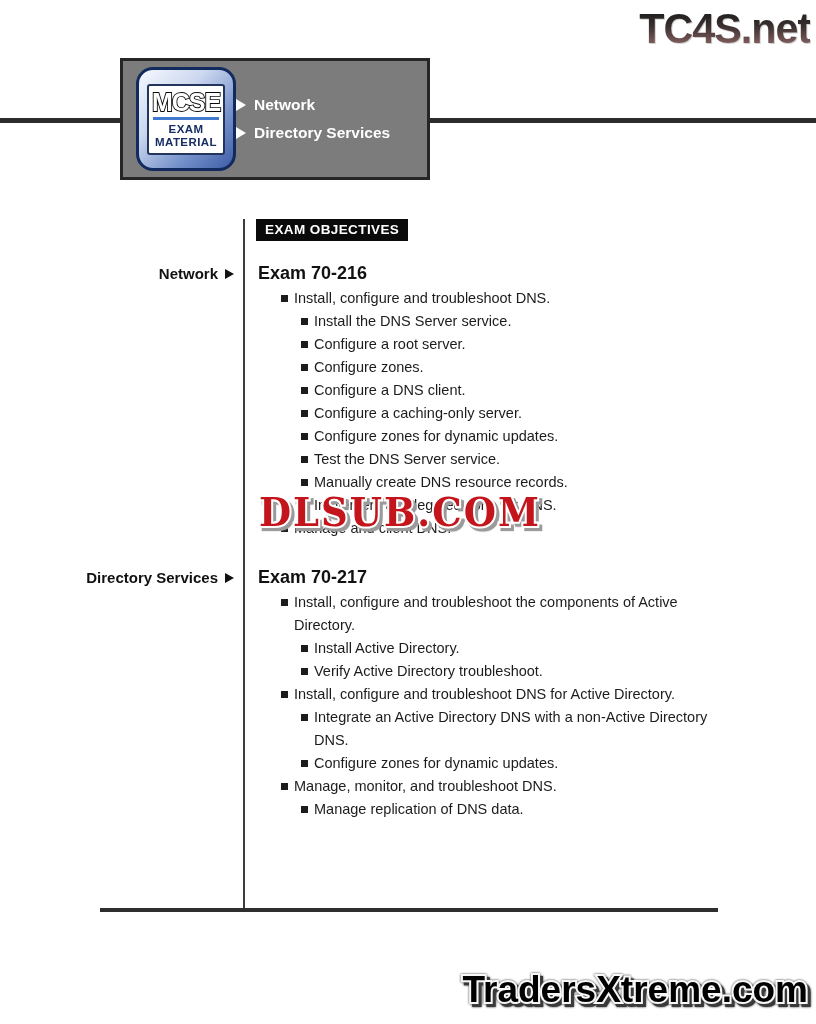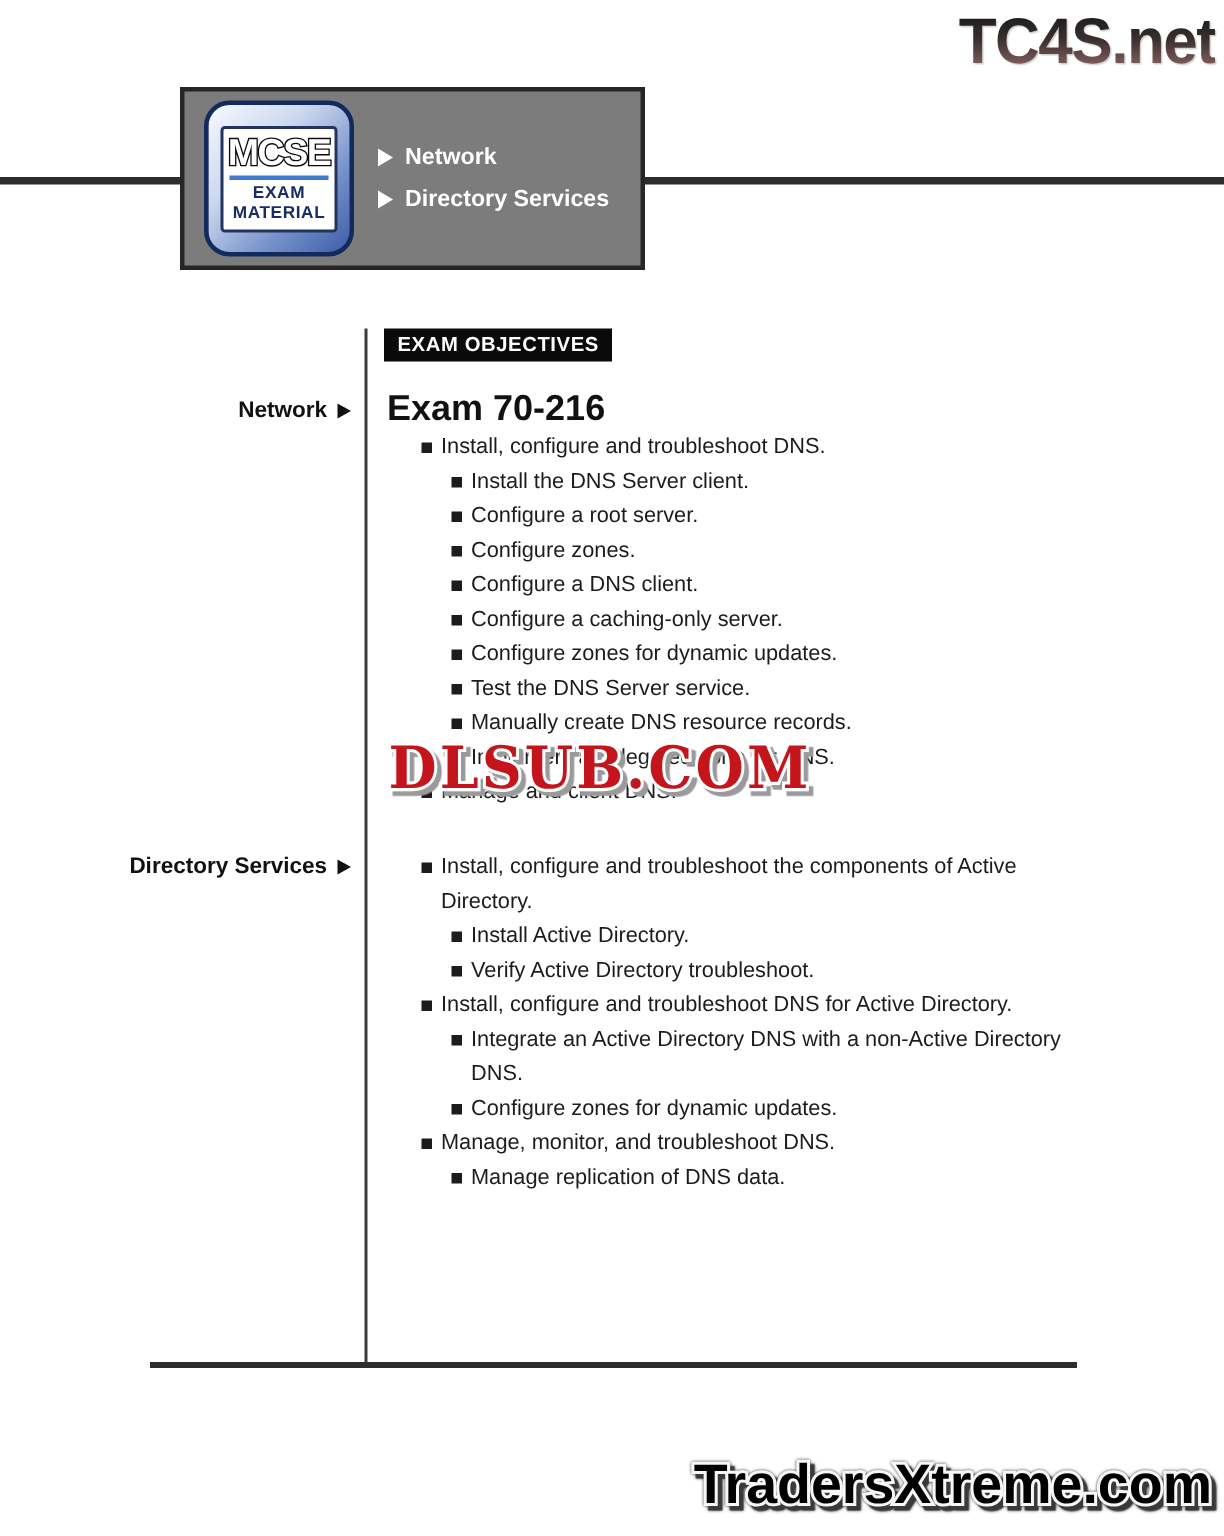--- a/index.html
+++ b/index.html
@@ -26,21 +26,21 @@
   
   .top-rule {
     position:absolute; left:0; top:118px; width:816px; height:5px;
     background:#2d2d2d; z-index:0;
   }
 
   
   .banner {
     position:absolute; left:120px; top:58px; width:310px; height:122px;
     background:#7c7c7c; border:3px solid #262626;
-    display:flex; align-items:center; padding-left:13px; gap:16px;
+    display:flex; align-items:center; padding-left:13px; gap:0;
     z-index:1;
   }
   .badge {
     width:100px; height:104px; flex:0 0 auto;
     border-radius:17px; border:3px solid #122a5e;
     background:linear-gradient(135deg,#f6f9ff 0%, #ccd8ef 35%, #7591ca 70%, #3d5da6 100%);
     display:flex; align-items:center; justify-content:center;
   }
   .badge-inner {
     width:78px; background:#ffffff; border:2px solid #23355f; border-radius:3px;
@@ -83,21 +83,21 @@
   }
   .margin-label .tri { border-left-color:#111; border-top-width:5.5px;
     border-bottom-width:5.5px; border-left-width:9px; }
   .ml-1 { top:265px; }
   .ml-2 { top:569px; }
 
   
   .section { position:absolute; left:258px; width:480px; }
   .sec-1 { top:261px; }
   .sec-2 { top:565px; }
-  .section h2 { font-size:24px; font-weight:bold; color:#111; line-height:24px; }
+  .section h2 { font-size:18px; font-weight:bold; color:#111; line-height:24px; }
   .section ul { list-style:none; margin-top:2px; }
   .section li {
     position:relative; padding-left:13px;
     font-size:14.5px; line-height:23px; white-space:pre-line; color:#1c1c1c;
   }
   .section li::before {
     content:""; position:absolute; left:0; top:8px; width:7px; height:7px;
     background:#1c1c1c;
   }
   .section li.lv1 { margin-left:23px; }
@@ -163,34 +163,35 @@
 </div>
 <div class="margin-label ml-2">
   <span>Directory Services</span>
   <span class="tri"></span>
 </div>
 
 <div class="section sec-1">
   <h2>Exam 70-216</h2>
   <ul>
       <li class="lv1">Install, configure and troubleshoot DNS.</li>
-      <li class="lv2">Install the DNS Server client.</li>
+      <li class="lv2">Install the DNS Server service.</li>
       <li class="lv2">Configure a root server.</li>
       <li class="lv2">Configure zones.</li>
       <li class="lv2">Configure a DNS client.</li>
       <li class="lv2">Configure a caching-only server.</li>
       <li class="lv2">Configure zones for dynamic updates.</li>
       <li class="lv2">Test the DNS Server service.</li>
       <li class="lv2">Manually create DNS resource records.</li>
       <li class="lv2">Implement a delegated zone for DNS.</li>
       <li class="lv1">Manage and client DNS.</li>
     </ul>
 </div>
 
 <div class="section sec-2">
+  <h2>Exam 70-217</h2>
   <ul>
       <li class="lv1">Install, configure and troubleshoot the components of Active
 Directory.</li>
       <li class="lv2">Install Active Directory.</li>
       <li class="lv2">Verify Active Directory troubleshoot.</li>
       <li class="lv1">Install, configure and troubleshoot DNS for Active Directory.</li>
       <li class="lv2">Integrate an Active Directory DNS with a non-Active Directory
 DNS.</li>
       <li class="lv2">Configure zones for dynamic updates.</li>
       <li class="lv1">Manage, monitor, and troubleshoot DNS.</li>

